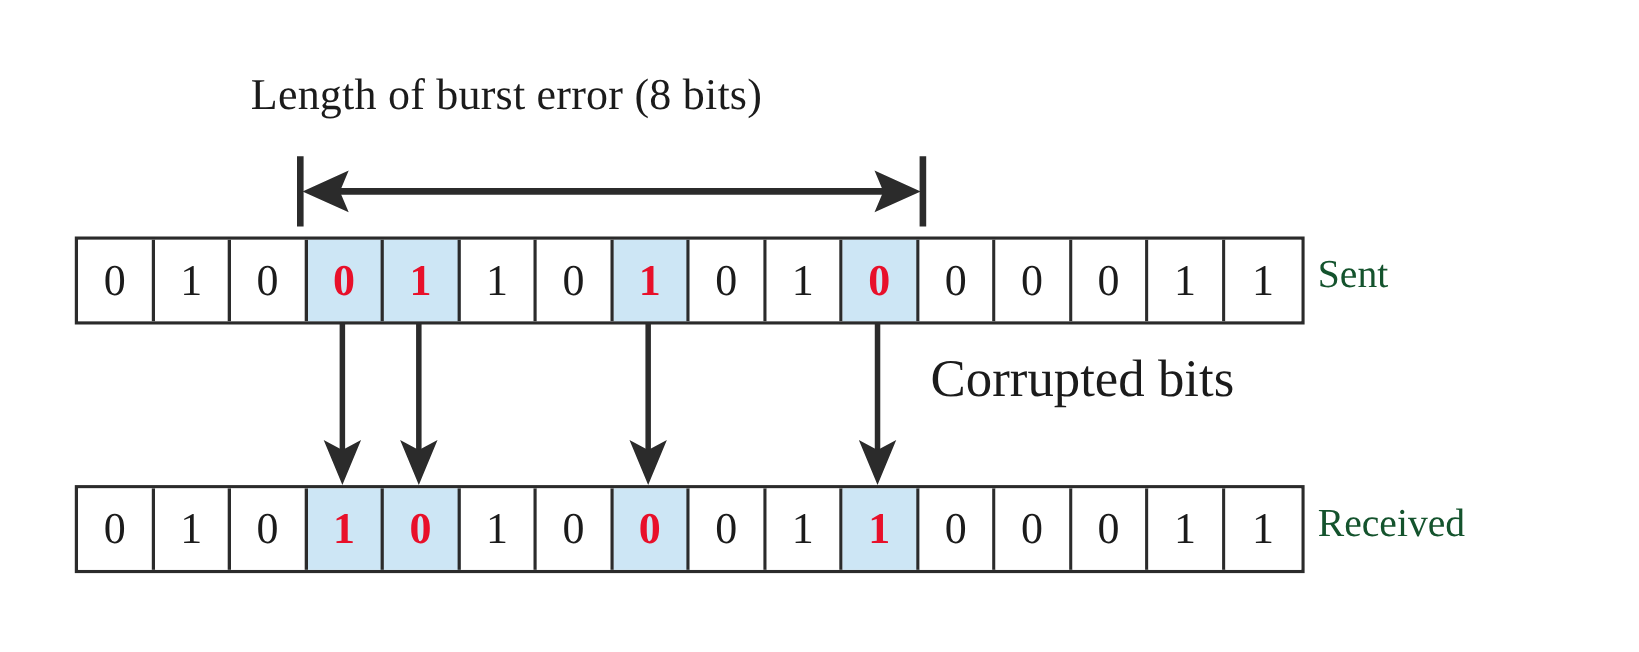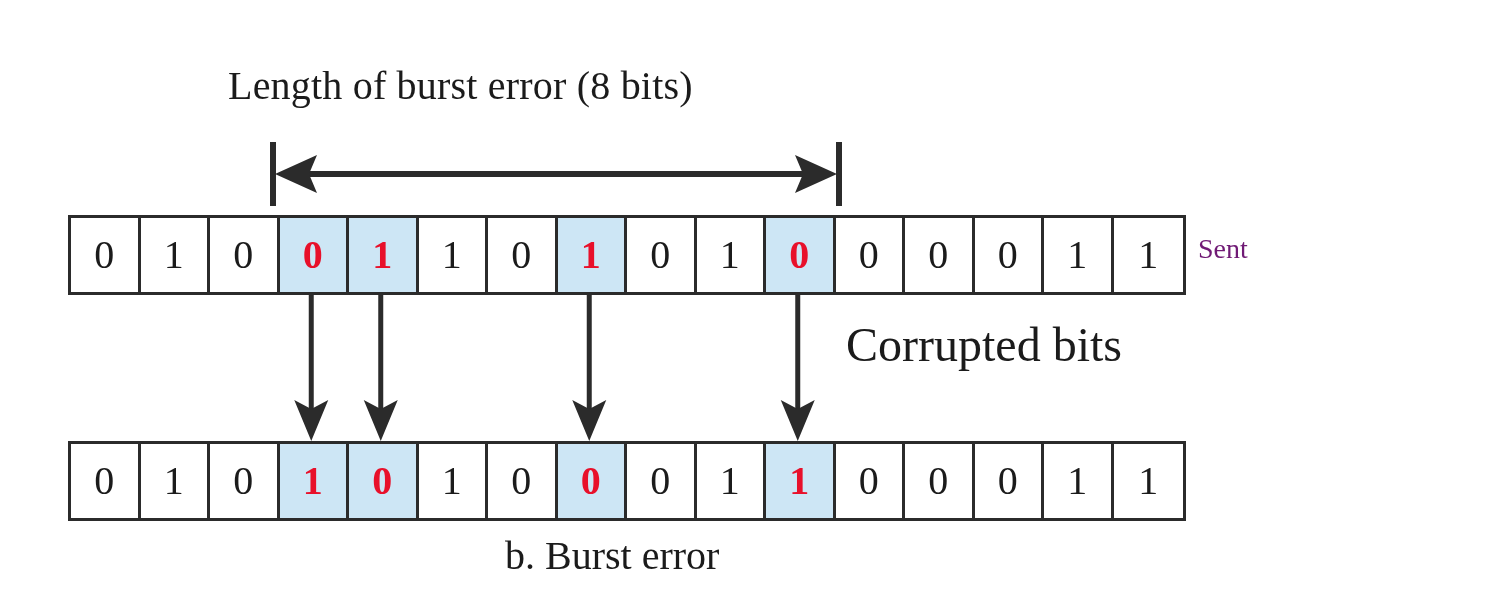--- a/index.html
+++ b/index.html
@@ -69,24 +69,24 @@
   .bit-cell:last-child { border-right: none; }
   .bit-cell.corrupt {
     background: #cde6f5;
     color: #e8102a;
     font-weight: bold;
   }
 
   
   .row-label {
     position: absolute;
-    font-size: 28px;
+    font-size: 36px;
     line-height: 46px;
     white-space: nowrap;
-    color: #701a75;
+    color: #14532d;
     text-align: center;
   }
   .row-label.sent     { left: 1198px; top: 186px; }
   .row-label.received { left: 1198px; top: 412px; }
 
   
   .drop-arrows {
     position: absolute;
     left: 0px;
     top: 252px;
@@ -180,16 +180,16 @@
       <div class="bit-cell corrupt">0</div>
       <div class="bit-cell">0</div>
       <div class="bit-cell">1</div>
       <div class="bit-cell corrupt">1</div>
       <div class="bit-cell">0</div>
       <div class="bit-cell">0</div>
       <div class="bit-cell">0</div>
       <div class="bit-cell">1</div>
       <div class="bit-cell">1</div>
     </div>
+  <div class="row-label received">Received</div>
 
-  <div class="caption">b. Burst error</div>
 
 </div>
 
 </body></html>

